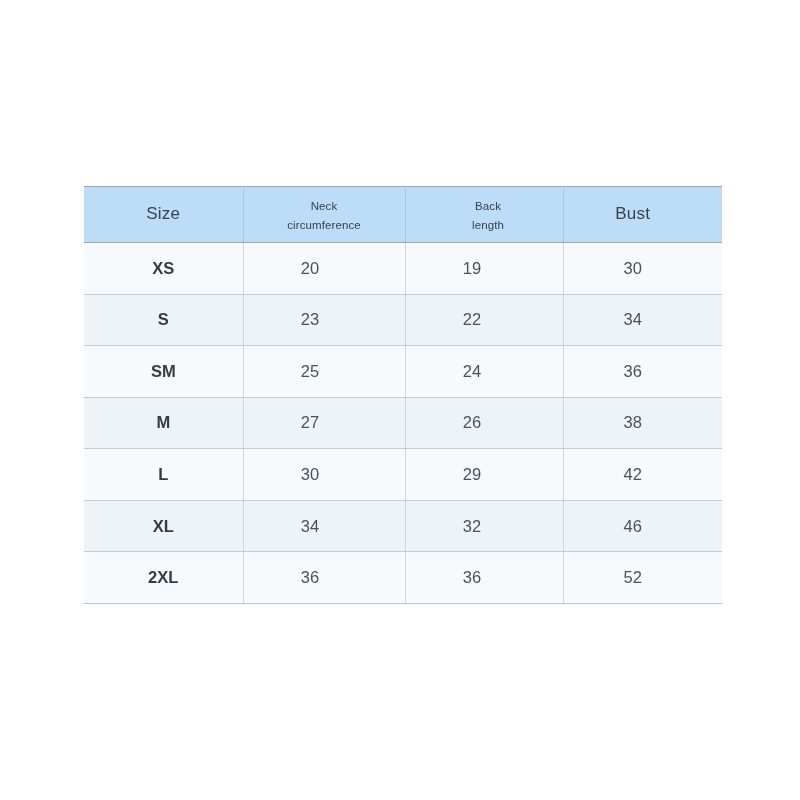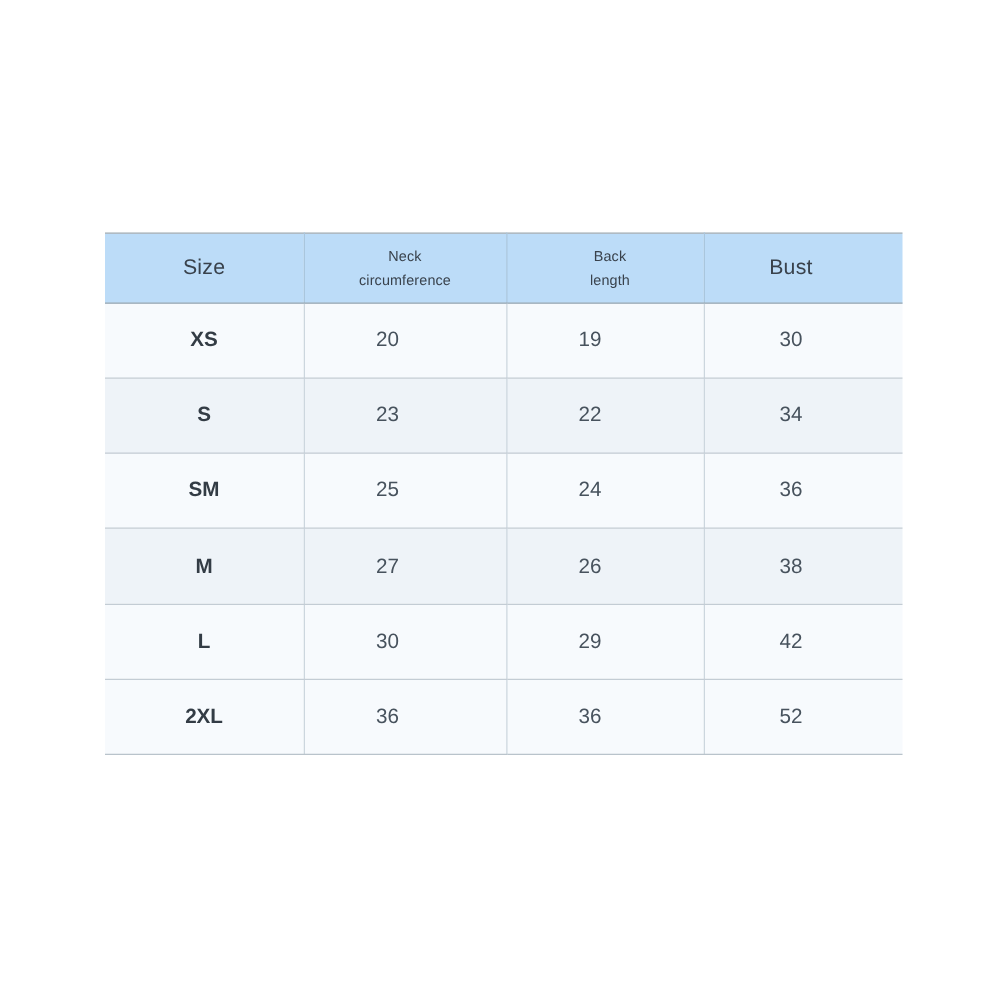--- a/index.html
+++ b/index.html
@@ -174,20 +174,26 @@
         <td class="shift-left"><span class="cell-inner">27</span></td>
         <td class="shift-left2"><span class="cell-inner">26</span></td>
         <td class="shift-left3"><span class="cell-inner">38</span></td>
       </tr>
       <tr class="tint-a">
         <td class="size-cell"><span class="cell-inner">L</span></td>
         <td class="shift-left"><span class="cell-inner">30</span></td>
         <td class="shift-left2"><span class="cell-inner">29</span></td>
         <td class="shift-left3"><span class="cell-inner">42</span></td>
       </tr>
+      <tr class="tint-b">
+        <td class="size-cell"><span class="cell-inner">XL</span></td>
+        <td class="shift-left"><span class="cell-inner">34</span></td>
+        <td class="shift-left2"><span class="cell-inner">32</span></td>
+        <td class="shift-left3"><span class="cell-inner">46</span></td>
+      </tr>
       <tr class="tint-a">
         <td class="size-cell"><span class="cell-inner">2XL</span></td>
         <td class="shift-left"><span class="cell-inner">36</span></td>
         <td class="shift-left2"><span class="cell-inner">36</span></td>
         <td class="shift-left3"><span class="cell-inner">52</span></td>
       </tr>
     </tbody>
   </table>
 </div>
 

